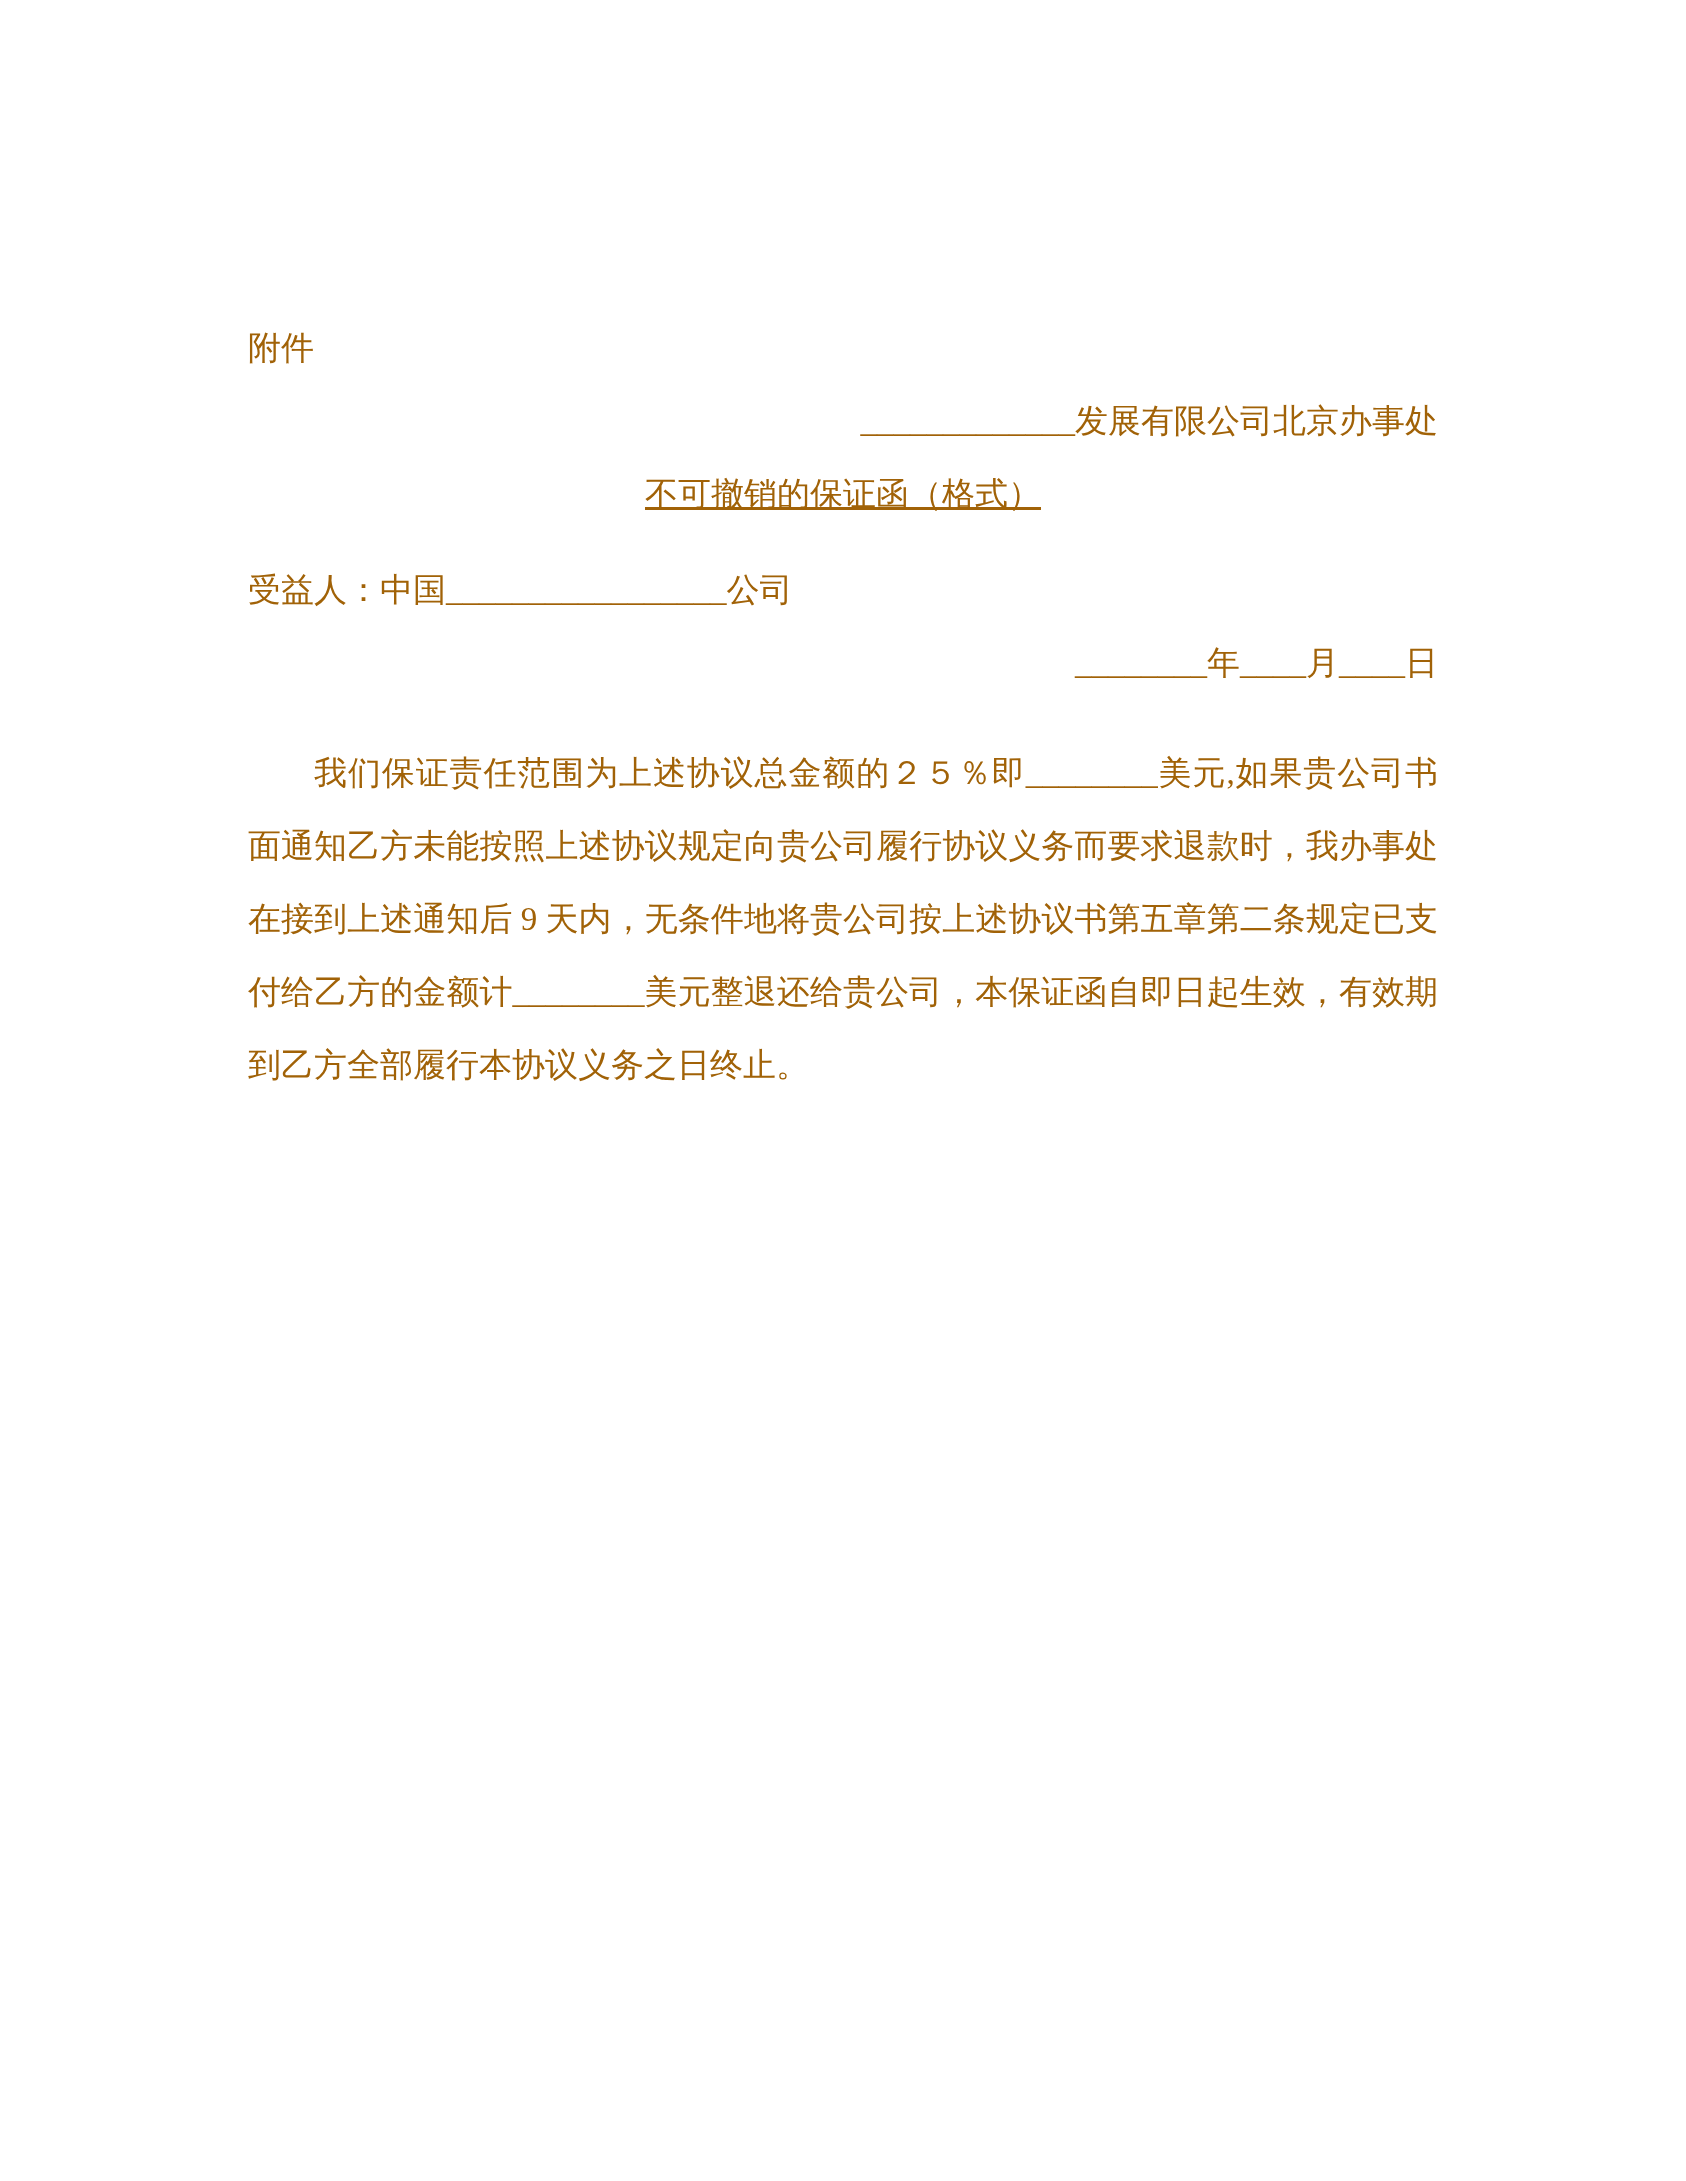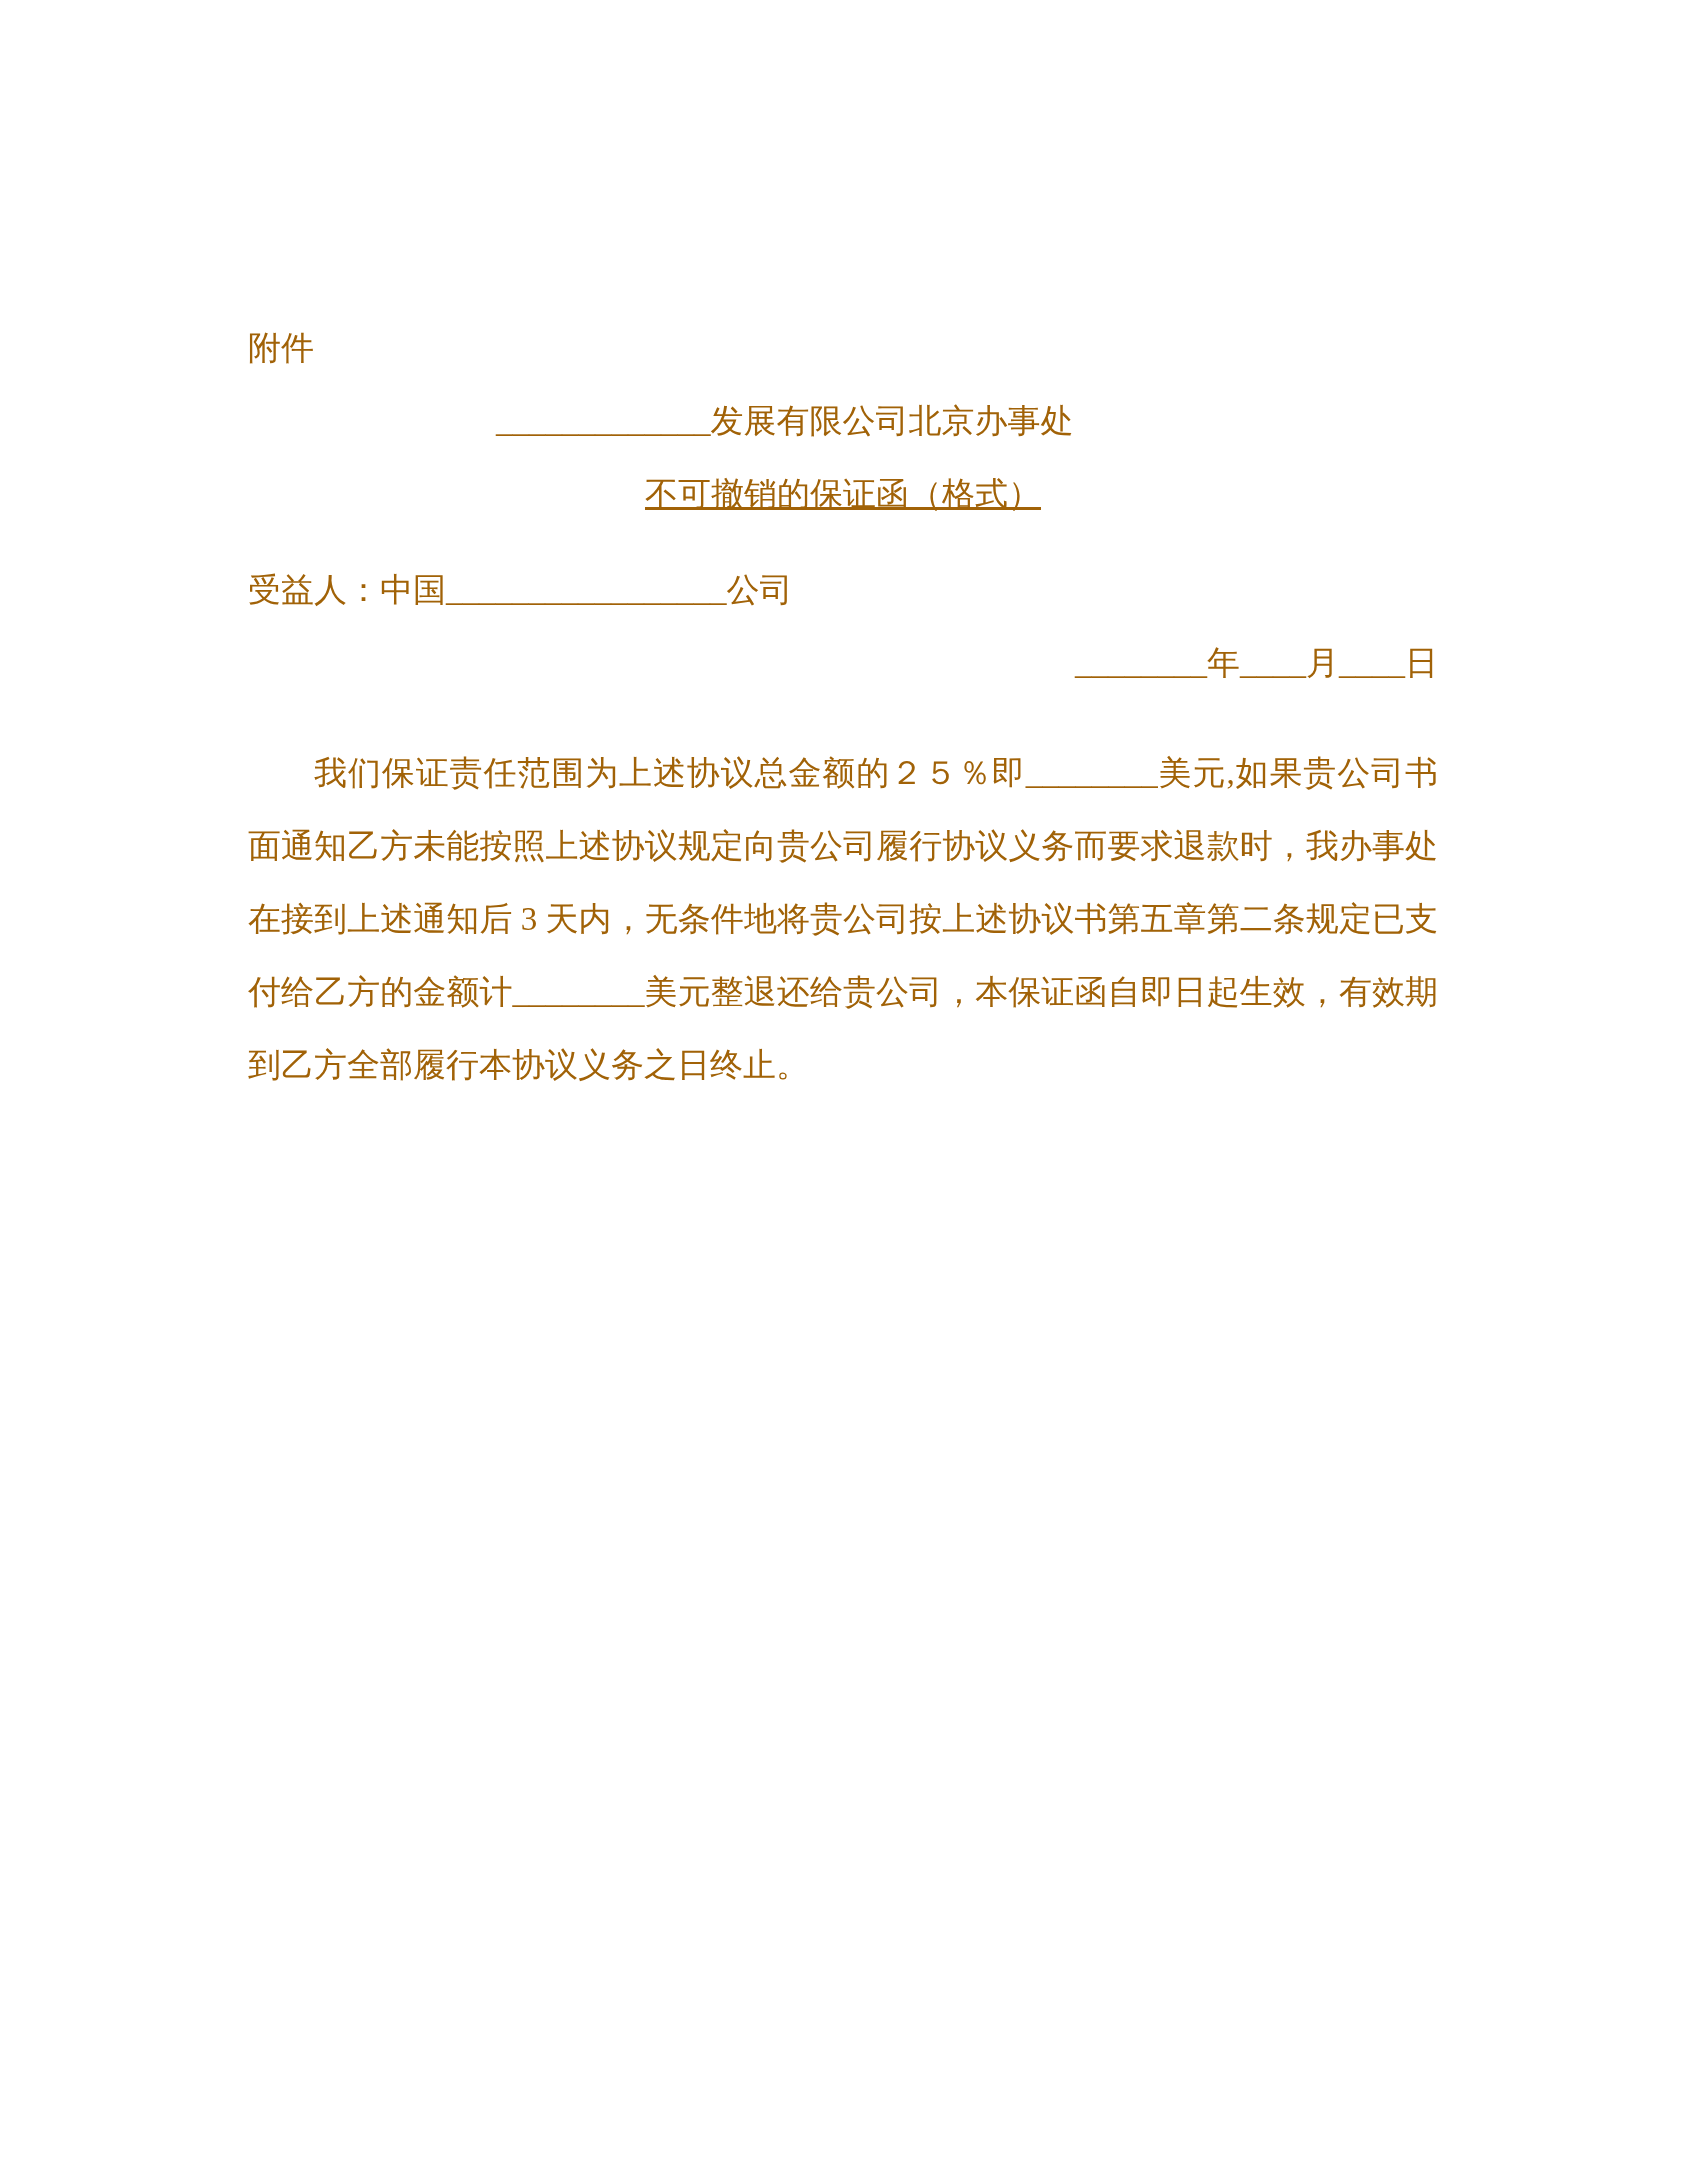--- a/index.html
+++ b/index.html
@@ -20,21 +20,21 @@
     padding: 312px 248px 0 248px;
     overflow: hidden;
   }
   .page p {
     margin: 0;
   }
   .attachment {
     text-align: left;
   }
   .title1 {
-    text-align: left;
+    text-align: right;
     
     padding-left: 248px;
   }
   .title2 {
     text-align: center;
     text-decoration: underline;
   }
   .beneficiary {
     margin-top: 23px !important;
     text-align: left;
@@ -64,15 +64,15 @@
 
   <p class="title1">_____________发展有限公司北京办事处</p>
 
   <p class="title2">不可撤销的保证函（格式）</p>
 
   <p class="beneficiary">受益人：中国_________________公司</p>
 
   <p class="dateline">________年____月____日</p>
 
 
-  <p class="para para2">我们保证责任范围为上述协议总金额的２５％即________美元,如果贵公司书面通知乙方未能按照上述协议规定向贵公司履行协议义务而要求退款时，我办事处在接到上述通知后 3 天内，无条件地将贵公司按上述协议书第五章第二条规定已支付给乙方的金额计________美元整退还给贵公司，本保证函自即日起生效，有效期到乙方全部履行本协议义务之日终止。</p>
+  <p class="para para2">我们保证责任范围为上述协议总金额的２５％即________美元,如果贵公司书面通知乙方未能按照上述协议规定向贵公司履行协议义务而要求退款时，我办事处在接到上述通知后 9 天内，无条件地将贵公司按上述协议书第五章第二条规定已支付给乙方的金额计________美元整退还给贵公司，本保证函自即日起生效，有效期到乙方全部履行本协议义务之日终止。</p>
 </div>
 
 
 </body></html>

